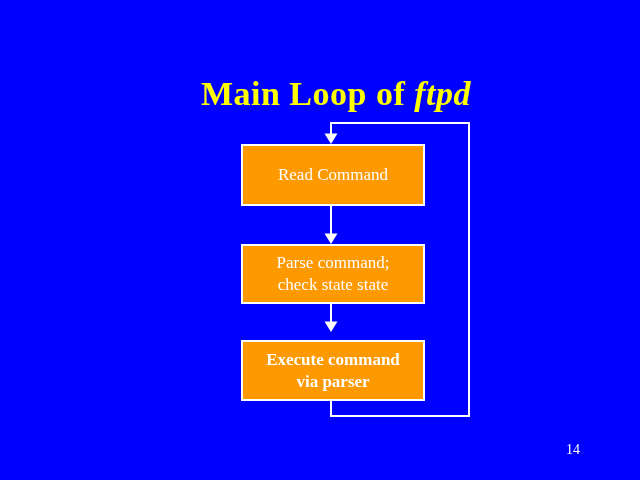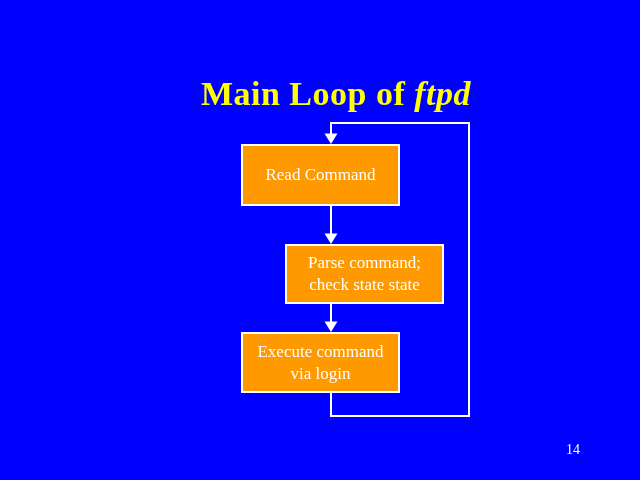--- a/index.html
+++ b/index.html
@@ -43,36 +43,36 @@
     stroke-width: 2;
     fill: none;
   }
   .connectors .head {
     fill: var(--line, #ffffff);
     stroke: none;
   }
   .box {
     position: absolute;
     left: 241px;
-    width: 159px;
+    width: 184px;
     box-sizing: border-box;
     background: var(--box-fill, #ff9900);
     border: 2px solid var(--box-border, #ffffff);
     color: var(--box-text, #ffffff);
     font-size: 17px;
     line-height: 22px;
     text-align: center;
     display: flex;
     flex-direction: column;
     justify-content: center;
     align-items: center;
   }
   .box-read    { top: 144px; height: 62px; }
-  .box-parse   { top: 244px; height: 60px; margin-left: 44px; }
-  .box-execute { top: 332px; height: 61px; }
+  .box-parse   { top: 244px; height: 60px; }
+  .box-execute { top: 340px; height: 61px; font-weight: bold; }
   .page-number {
     position: absolute;
     left: 566px;
     top: 442px;
     color: var(--page-text, #ffffff);
     font-size: 14px;
     line-height: 16px;
   }
 </style>
 </head>
@@ -98,18 +98,18 @@
     <div>Read Command</div>
   </div>
 
   <div class="box box-parse">
     <div>Parse command;</div>
     <div>check state state</div>
   </div>
 
   <div class="box box-execute">
     <div>Execute command</div>
-    <div>via login</div>
+    <div>via parser</div>
   </div>
 
   <div class="page-number">14</div>
 
 </div>
 
 </body></html>

